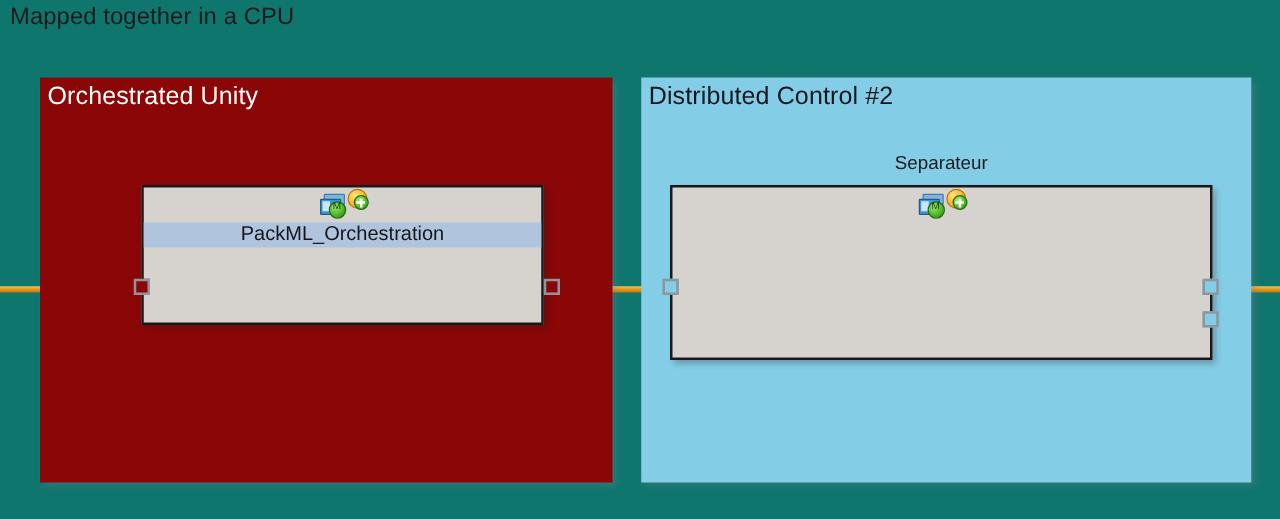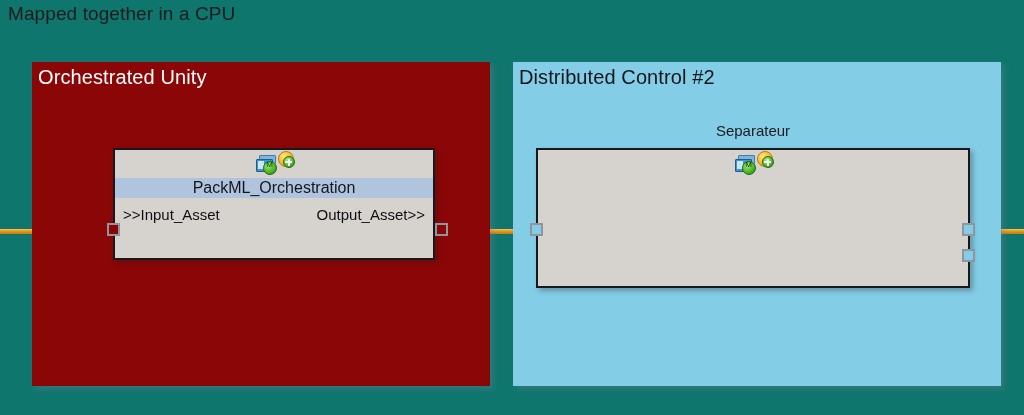--- a/index.html
+++ b/index.html
@@ -232,26 +232,20 @@
         <span class="box-back"></span>
         <span class="box-front"></span>
         <span class="green-dot"></span>
       </span>
       <span class="ico-badge">
         <span class="ball"></span>
         <span class="plus"></span>
       </span>
     </div>
     <div class="fb-name">PackML_Orchestration</div>
-    <div class="fb-body">
-      <div class="fb-row">
-        <span class="in">&gt;&gt;Input_Asset</span>
-        <span class="out">Output_Asset&gt;&gt;</span>
-      </div>
-    </div>
   </div>
 
   <div class="port on-red" style="left:107px; top:223px;"></div>
   <div class="port on-red" style="left:435px; top:223px;"></div>
 
   <div class="area" id="area-blue">
     <div class="area-title">Distributed Control #2</div>
   </div>
 
   <div class="instance-name" style="left:536px; top:122px; width:434px;">Separateur</div>

